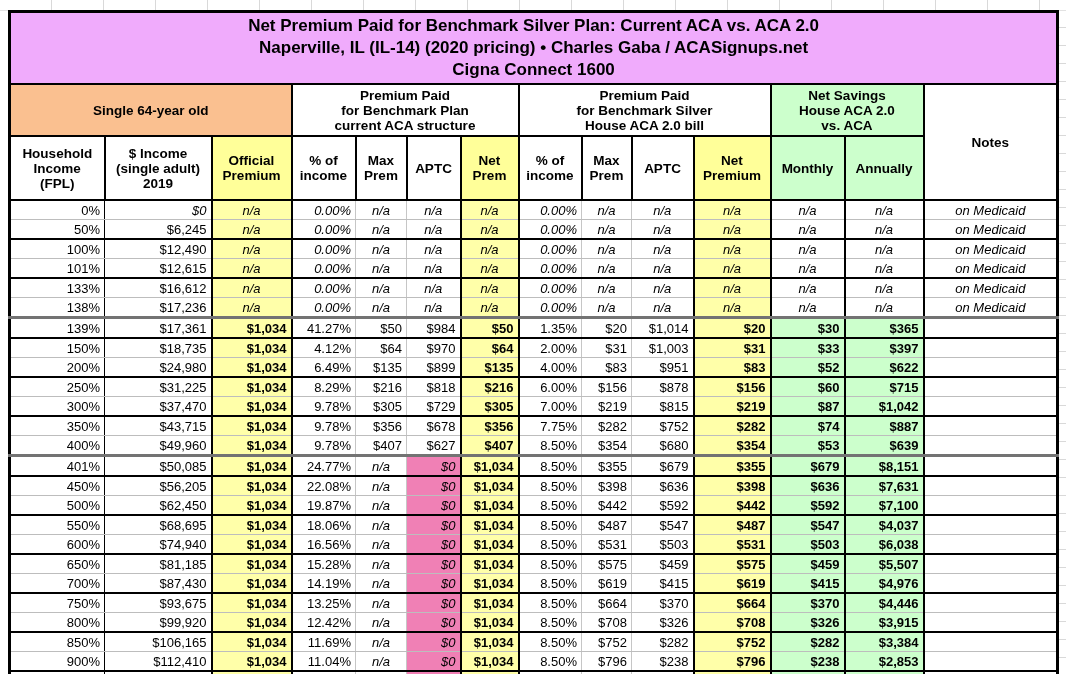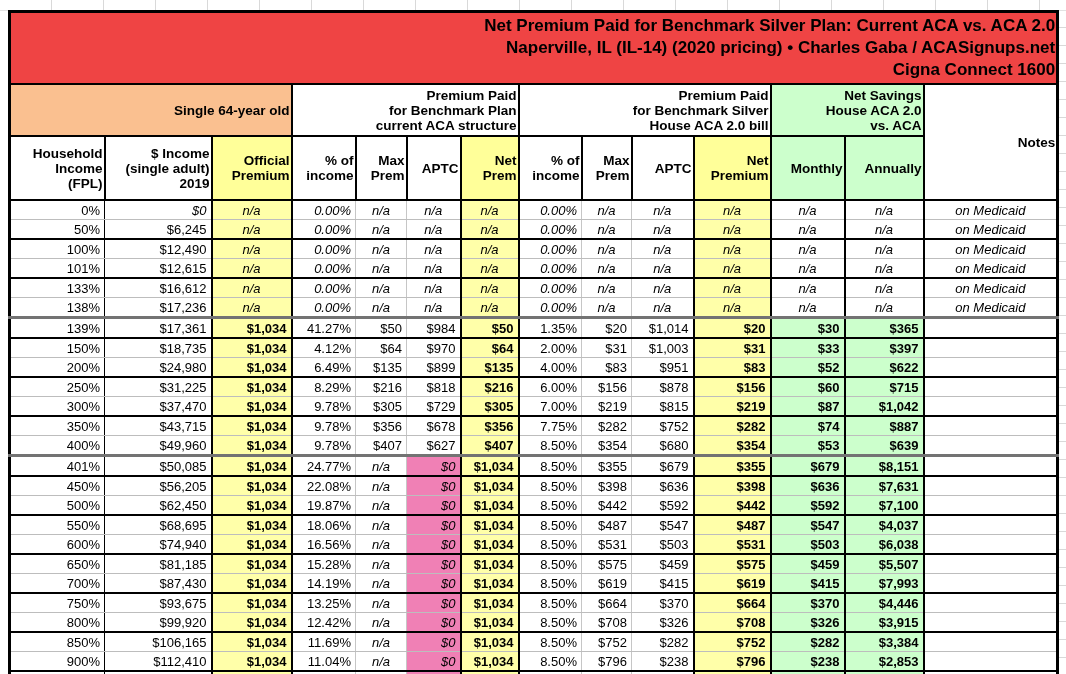--- a/index.html
+++ b/index.html
@@ -24,27 +24,27 @@
     background-image:repeating-linear-gradient(to right,transparent 0 51px,#d9d9d9 51px 52px);
   }
   table.main{
     position:absolute;left:8px;top:10px;width:1048px;
     border-collapse:collapse;table-layout:fixed;
     border:3px solid #000;
   }
   td{overflow:hidden;}
   
   .title-cell{
-    height:68px;text-align:right;vertical-align:middle;
+    height:68px;text-align:center;vertical-align:middle;
     font-weight:bold;font-size:17px;line-height:22px;
-    border:2px solid #000;background:#ef4444;
+    border:2px solid #000;background:#f0abfc;
   }
   
   .hcell{
-    border:2px solid #000;text-align:right;vertical-align:middle;
+    border:2px solid #000;text-align:center;vertical-align:middle;
     font-weight:bold;white-space:pre-line;background:#fff;
   }
   .group-row .hcell{height:48px;font-size:13.5px;line-height:15px;}
   .g-subject{font-size:17px;background:var(--orange);}
   .g-green{background:var(--green);}
   .g-notes{font-size:14px;}
   .colhdr-row .hcell{height:60px;font-size:13.5px;line-height:15px;}
   .bg-hyellow{background:var(--header_yellow);}
   .bg-hgreen{background:var(--green);}
   
@@ -458,21 +458,21 @@
         <td class="bg-yellow bold right">$1,034</td>
         <td class="right">14.19%</td>
         <td class="italic center">n/a</td>
         <td class="bg-pink italic right">$0</td>
         <td class="bg-yellow bold right">$1,034</td>
         <td class="right">8.50%</td>
         <td class="right">$619</td>
         <td class="right">$415</td>
         <td class="bg-yellow bold right">$619</td>
         <td class="bg-green bold right">$415</td>
-        <td class="bg-green bold right">$7,993</td>
+        <td class="bg-green bold right">$4,976</td>
         <td class="center"></td>
       </tr>
       <tr class="rb-light">
         <td class="right">750%</td>
         <td class="right">$93,675</td>
         <td class="bg-yellow bold right">$1,034</td>
         <td class="right">13.25%</td>
         <td class="italic center">n/a</td>
         <td class="bg-pink italic right">$0</td>
         <td class="bg-yellow bold right">$1,034</td>

